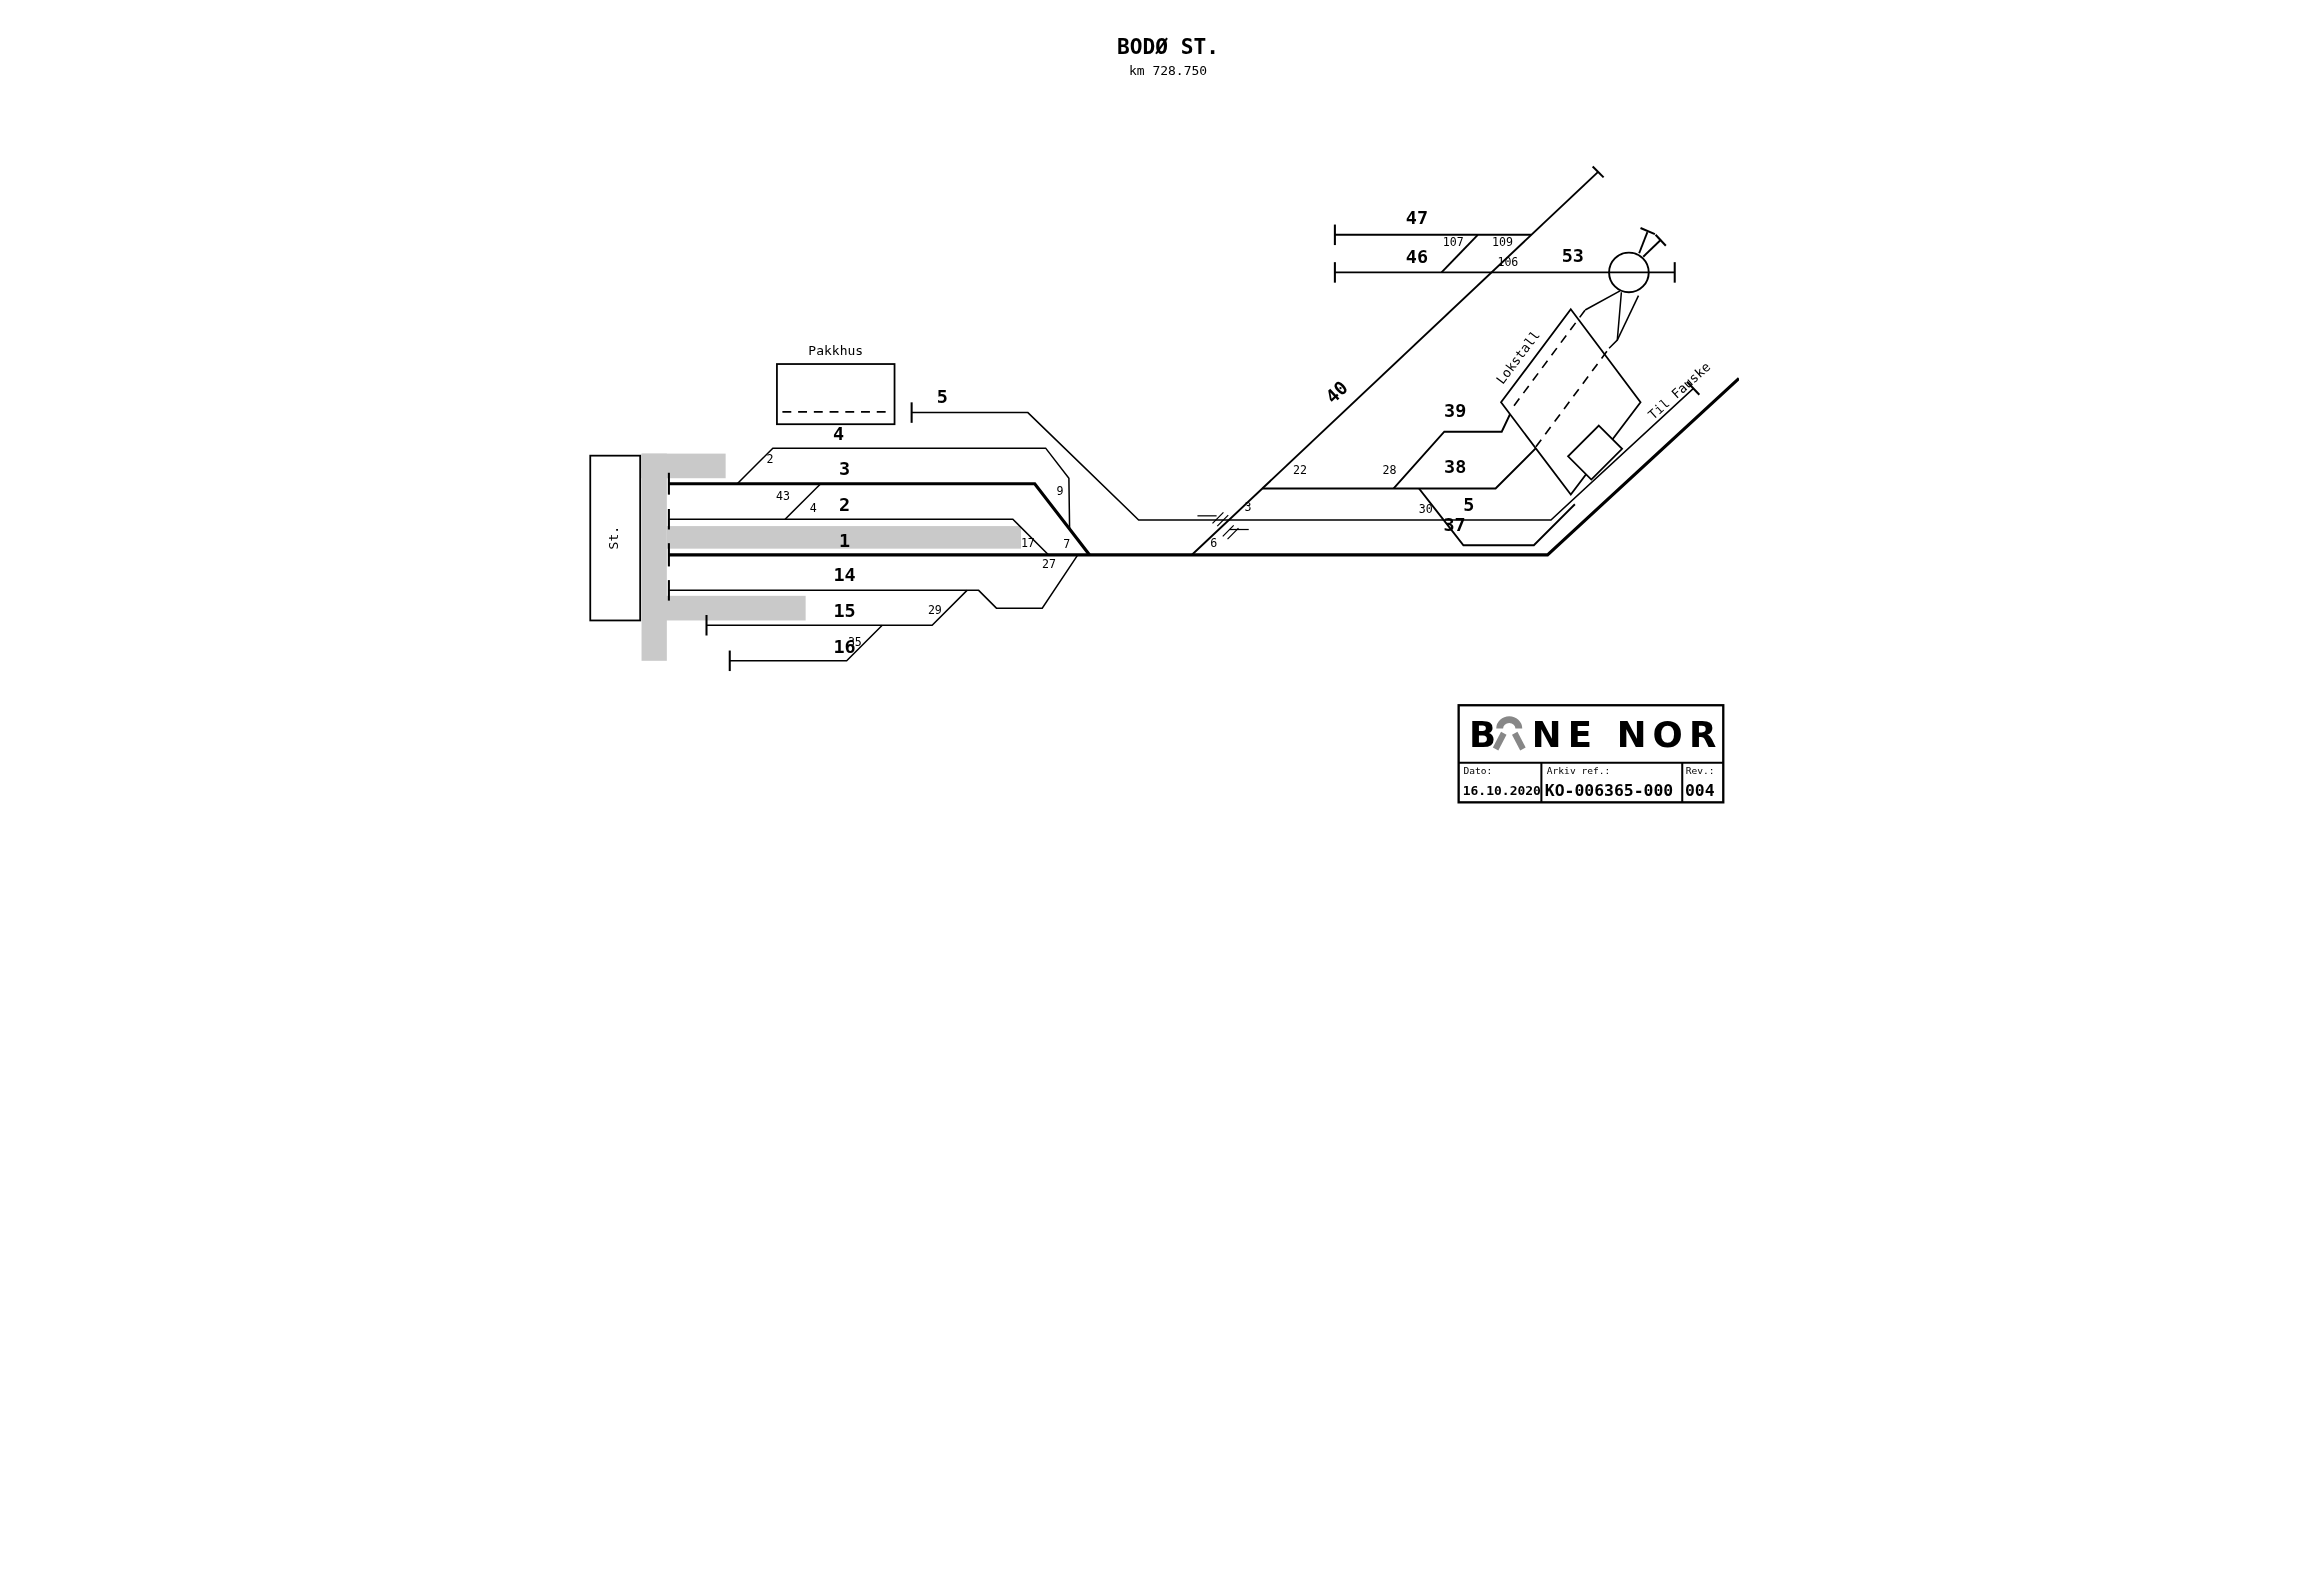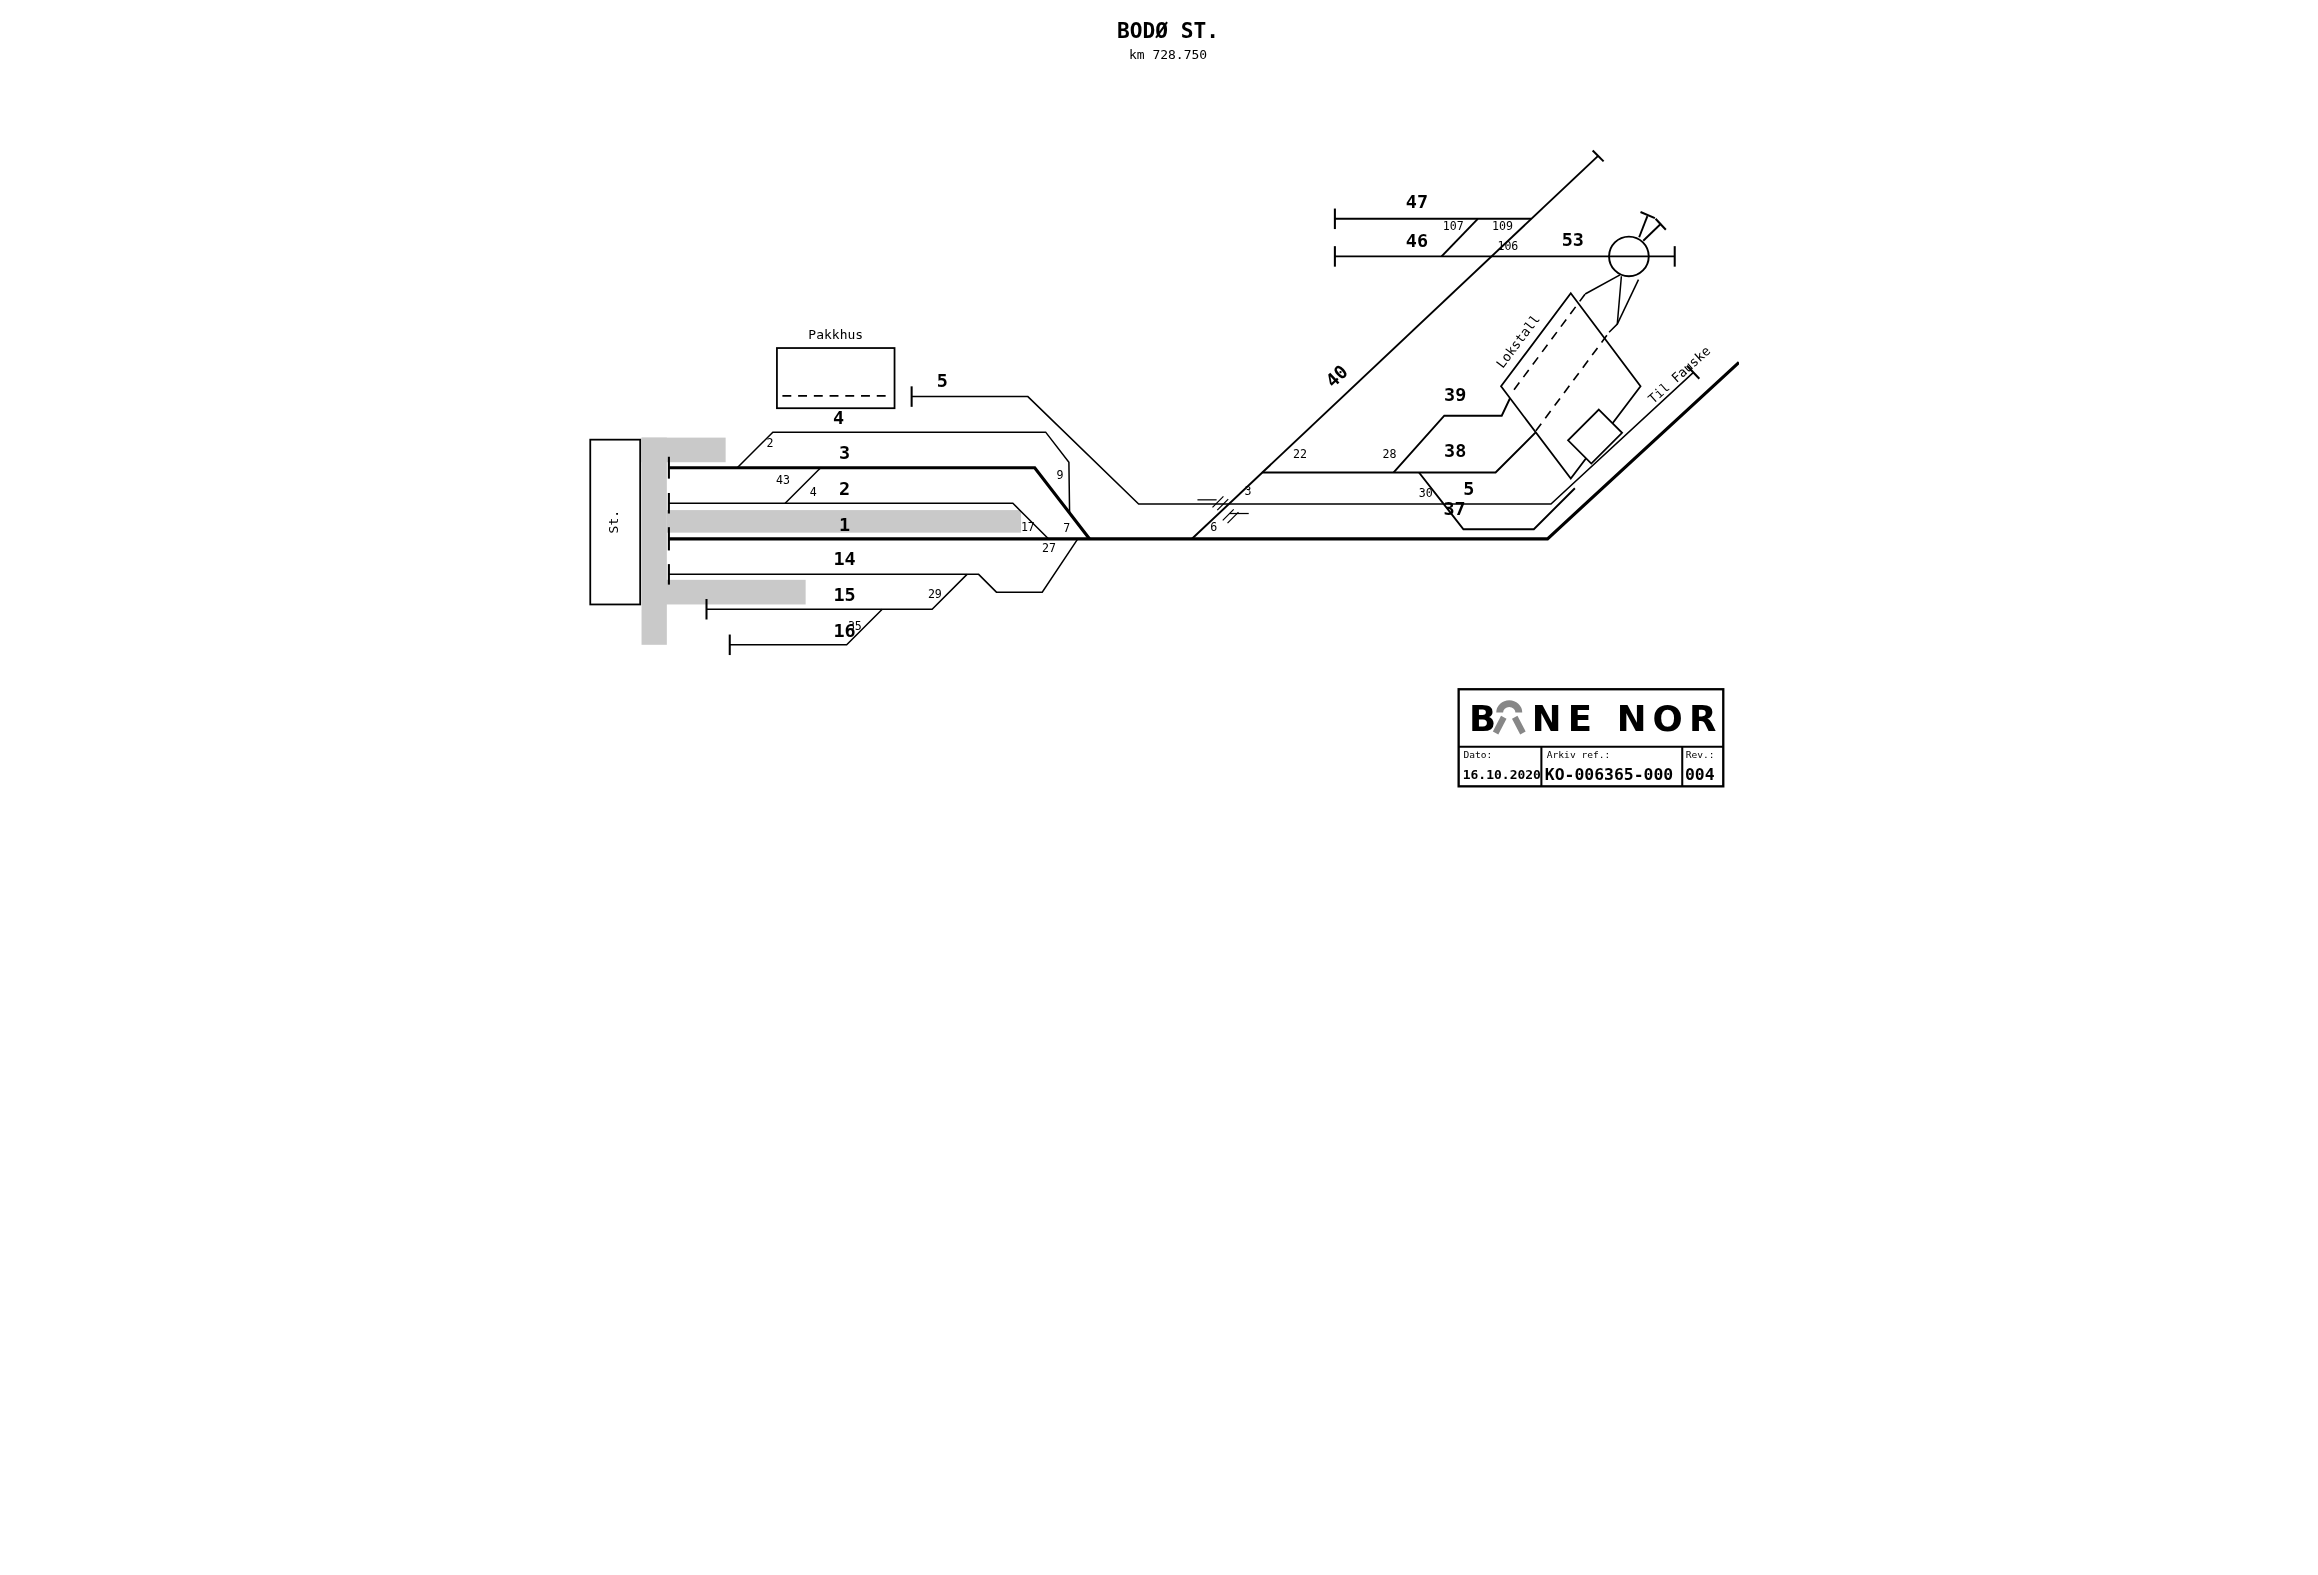--- a/index.html
+++ b/index.html
@@ -1,16 +1,16 @@
 <!DOCTYPE html>
 <html style="font-size:11px"><head>
 <meta charset="utf-8">
 <style>
   html,body{margin:0;padding:0;background:#fff;}
-  .page{width:100%;max-width:1159px;margin:0 auto;}
+  .page{width:100%;max-width:1159px;margin:16px auto;}
   svg{display:block;width:100%;height:auto;background:#fff;}
   text{font-family:"DejaVu Sans Mono","Liberation Mono",monospace;fill:#000;}
   .ttl{font-size:31px;font-weight:bold;text-anchor:middle;}
   .sub{font-size:19px;text-anchor:middle;}
   .big{font-size:27px;font-weight:bold;text-anchor:middle;}
   .sm{font-size:17px;text-anchor:middle;}
   .bl{font-size:19px;text-anchor:middle;}
   .tb-lab{font-size:14px;}
   .tb-val{font-size:19px;font-weight:bold;}
   .tb-val-big{font-size:24px;font-weight:bold;}

